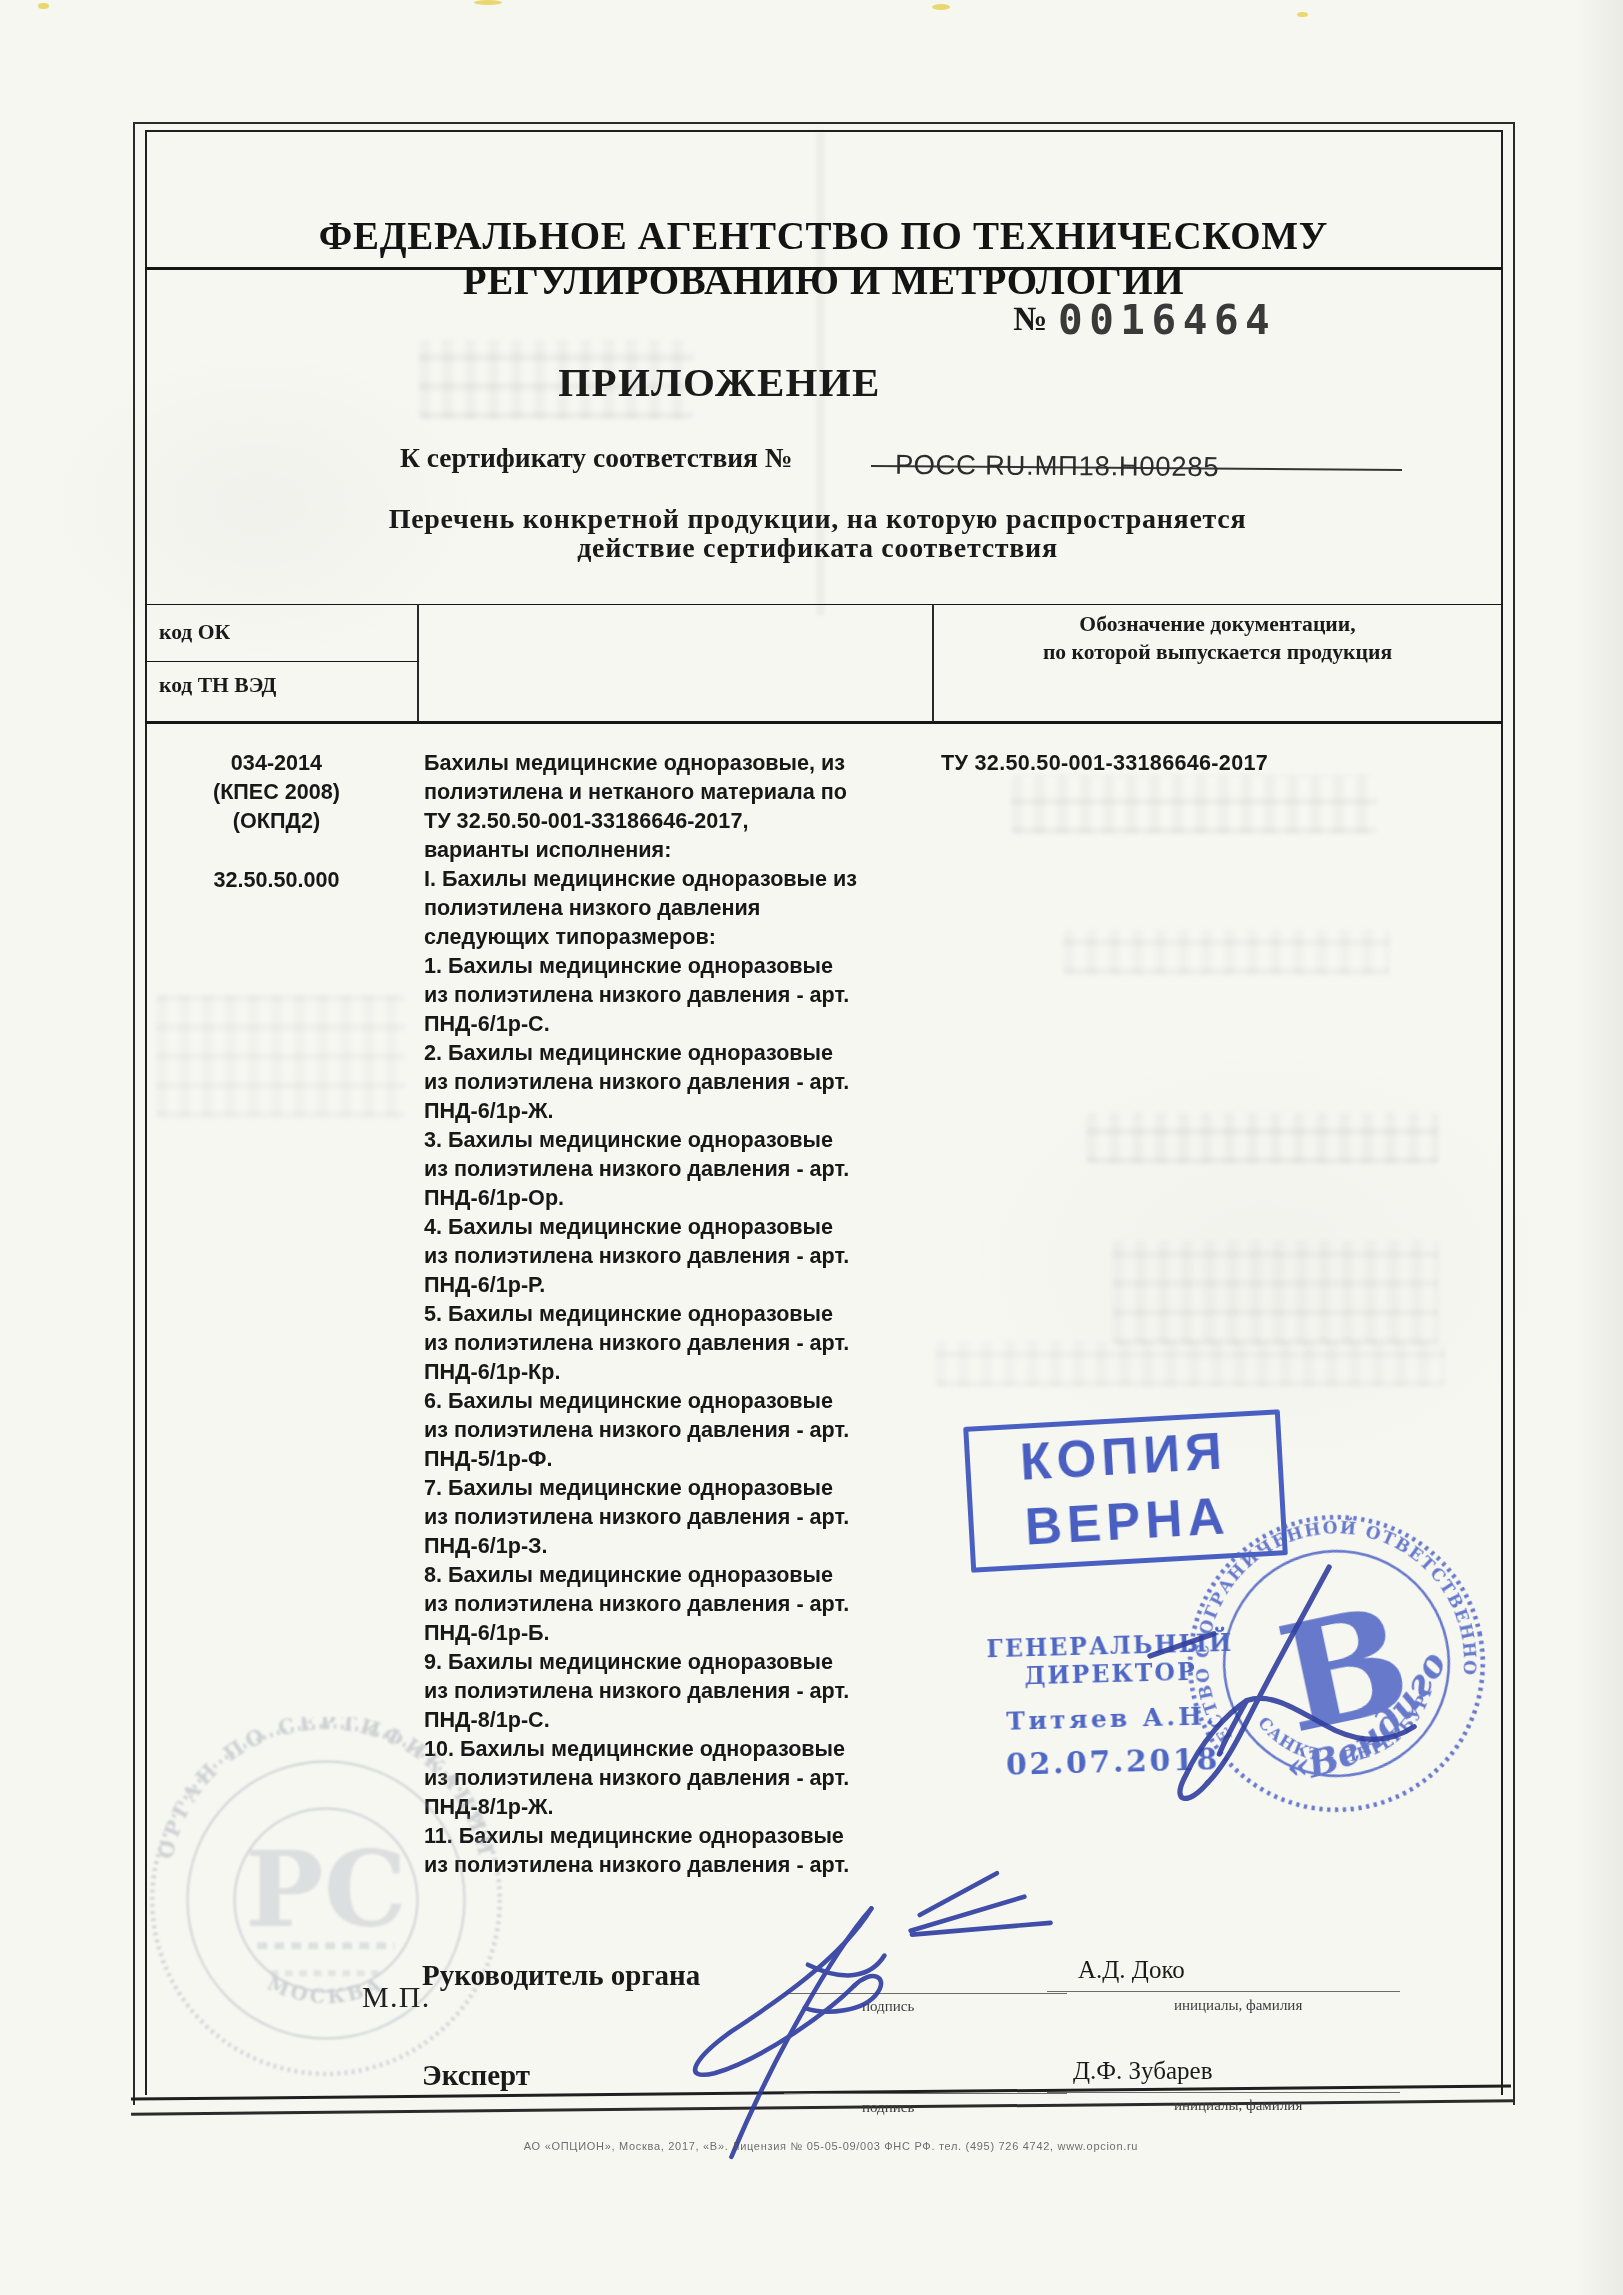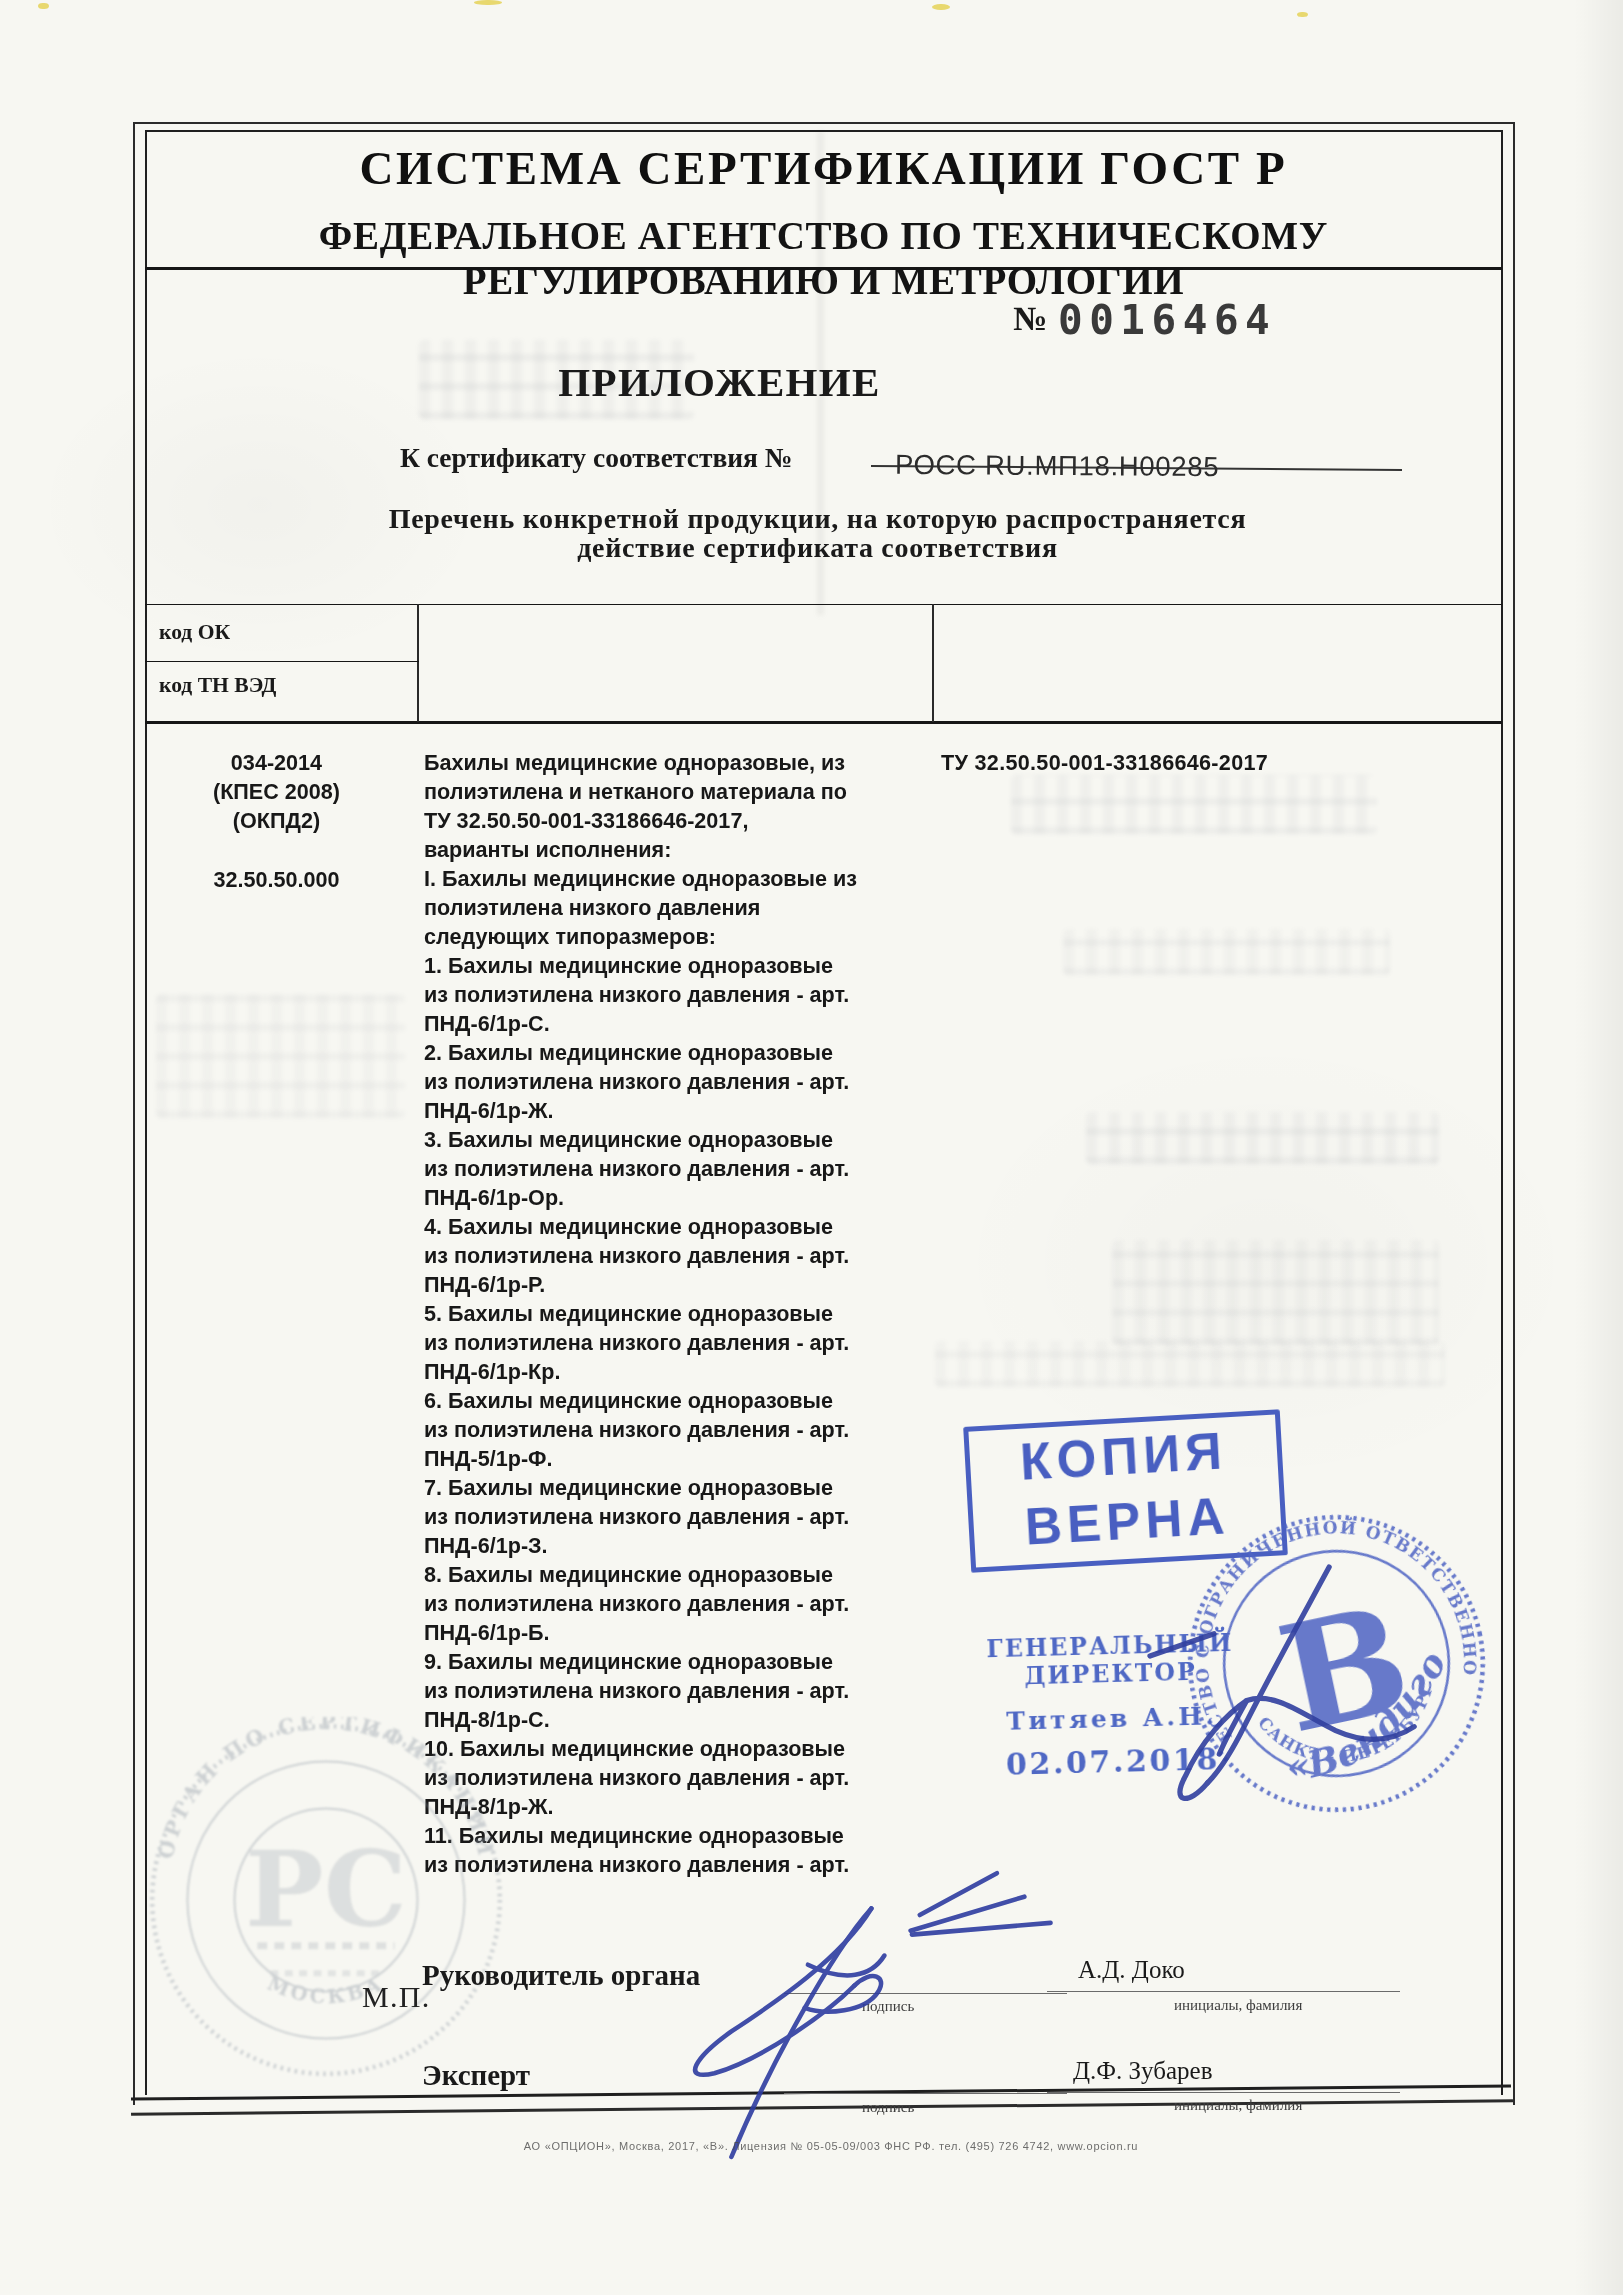--- a/index.html
+++ b/index.html
@@ -87,21 +87,20 @@
   <div class="abs art" style="left:156px;top:994px;width:249px;height:124px;opacity:.35;"></div>
   <div class="abs art" style="left:935px;top:1341px;width:510px;height:46px;opacity:.35;"></div>
   <div class="abs" style="left:818px;top:131px;width:5.2px;height:484px;background:rgba(120,120,125,.12);filter:blur(2.6px);"></div>
 
   <div class="abs frame-outer"></div>
   <div class="abs frame-inner"></div>
   <div class="abs botline1"></div>
   <div class="abs botline2"></div>
   <div class="abs hline" style="left:145px;top:267px;width:1357px;height:3.3px;"></div>
 
-  <div class="abs sys-title">СИСТЕМА СЕРТИФИКАЦИИ ГОСТ Р</div>
   <div class="abs agency">ФЕДЕРАЛЬНОЕ АГЕНТСТВО ПО ТЕХНИЧЕСКОМУ РЕГУЛИРОВАНИЮ И МЕТРОЛОГИИ</div>
   <div class="abs num-sign">№</div>
   <div class="abs num-digits">0016464</div>
   <div class="abs doc-title">ПРИЛОЖЕНИЕ</div>
 
   <div class="abs cert-label">К сертификату соответствия №</div>
   <div class="abs cert-strike"></div>
   <div class="abs cert-number">РОСС RU.МП18.Н00285</div>
 
   <div class="abs purpose lines">
@@ -110,20 +109,24 @@
     </div>
 
   <div class="abs hline" style="left:145px;top:604px;width:1357px;height:1.3px;"></div>
   <div class="abs hline" style="left:145px;top:721px;width:1357px;height:3.3px;"></div>
   <div class="abs vline" style="left:417px;top:604px;width:2px;height:118px;"></div>
   <div class="abs vline" style="left:932px;top:604px;width:2px;height:118px;"></div>
   <div class="abs hline" style="left:145px;top:661px;width:274px;height:1.3px;"></div>
 
   <div class="abs th-serif col1-top">код ОК</div>
   <div class="abs th-serif col1-bot">код ТН ВЭД</div>
+  <div class="abs th-serif col3-head">
+      <div class="ln">Обозначение документации,</div>
+      <div class="ln">по которой выпускается продукция</div>
+    </div>
 
   <div class="abs body-sans col1-lines lines">
       <div class="ln">034-2014</div>
       <div class="ln">(КПЕС 2008)</div>
       <div class="ln">(ОКПД2)</div>
     </div>
   <div class="abs body-sans col1-code">32.50.50.000</div>
   <div class="abs body-sans col2-lines lines">
       <div class="ln">Бахилы медицинские одноразовые, из</div>
       <div class="ln">полиэтилена и нетканого материала по</div>

